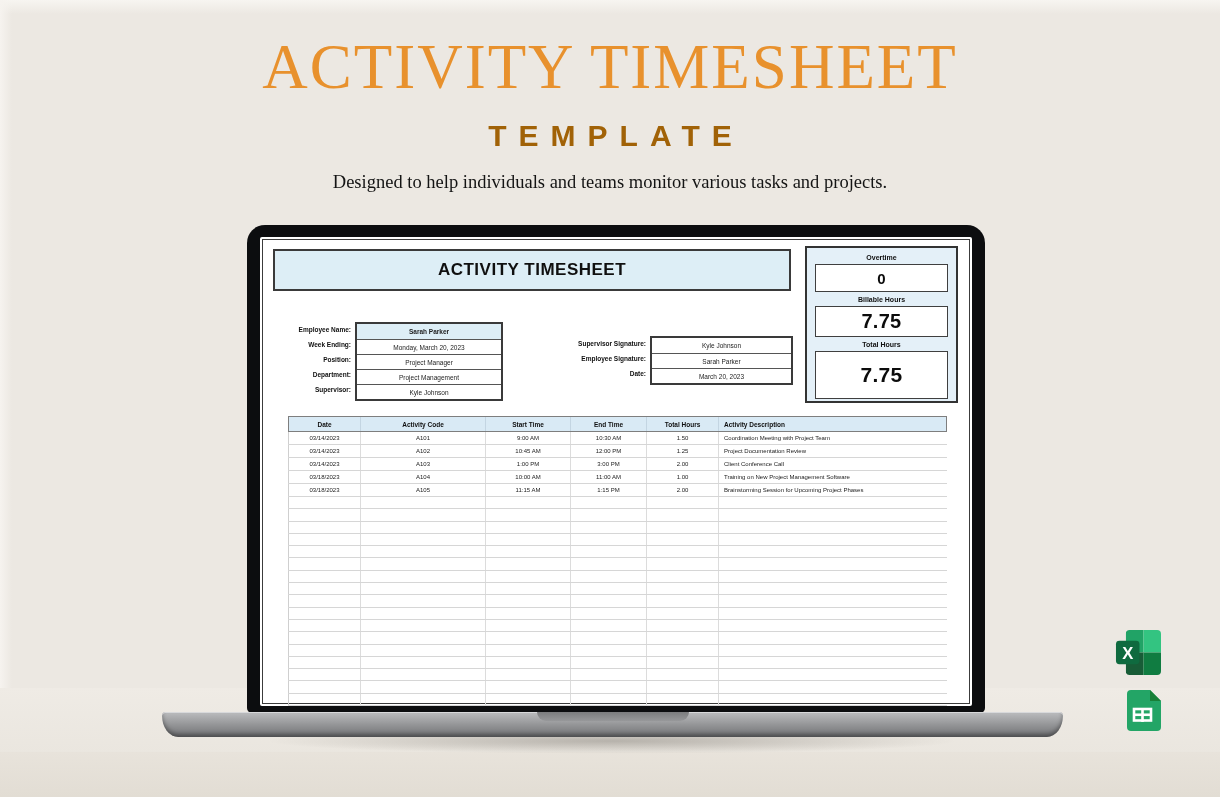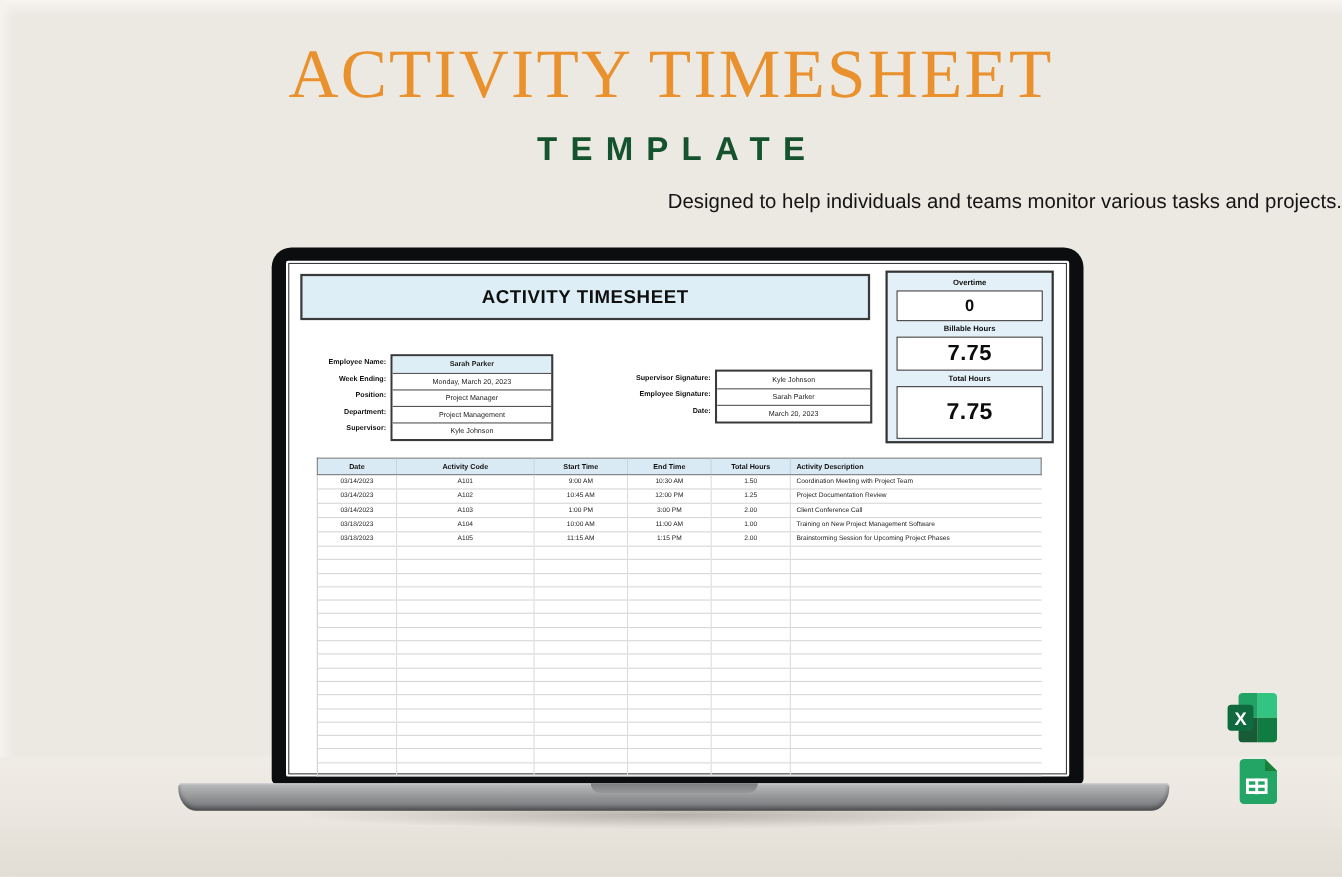--- a/index.html
+++ b/index.html
@@ -11,23 +11,23 @@
   
   .bg-top{position:absolute;left:0;top:0;right:0;height:14px;background:linear-gradient(#f7f5f1,rgba(247,245,241,0));}
   .bg-left{position:absolute;left:0;top:0;bottom:0;width:12px;background:linear-gradient(90deg,#f6f3ef,rgba(246,243,239,0));}
   .desk{position:absolute;left:0;right:0;top:688px;height:66px;background:linear-gradient(#efebe5,#eae6df);}
   .desk-front{position:absolute;left:0;right:0;top:752px;height:45px;background:linear-gradient(#e8e3db,#e2ddd4);}
 
   
   .hero-title{position:absolute;left:0;right:0;top:36px;text-align:center;
     font-family:"Liberation Serif", serif;font-size:63px;line-height:1;letter-spacing:2px;color:#e8912d;}
   .hero-subtitle{position:absolute;left:0;right:0;top:119px;text-align:center;
-    font-size:30px;font-weight:700;letter-spacing:12px;text-indent:12px;color:#14532d;}
-  .hero-tagline{position:absolute;left:0;right:0;top:172px;text-align:right;
-    font-size:18.5px;color:#141414;}
+    font-size:30px;font-weight:700;letter-spacing:12px;text-indent:12px;color:#a16207;}
+  .hero-tagline{position:absolute;left:0;right:0;top:172px;text-align:center;
+    font-size:18.5px;color:#141414;font-family:Liberation Serif, serif;}
 
   
   .laptop-shadow{position:absolute;left:152px;top:724px;width:920px;height:34px;
     background:radial-gradient(ellipse closest-side,rgba(60,55,48,.30),rgba(60,55,48,0) 75%);}
   .laptop{position:absolute;left:247px;top:225px;width:738px;height:488px;
     background:#0c0d0f;border-radius:18px 18px 5px 5px;}
   .screen{position:absolute;left:13px;top:12px;width:712px;height:469px;background:#fff;border-radius:2px;overflow:hidden;}
   .sheet{position:absolute;inset:2px;border:1px solid #3c3c3c;background:#fff;}
 
   .sheet-header{position:absolute;left:10px;top:9px;width:518px;height:42px;box-sizing:border-box;

